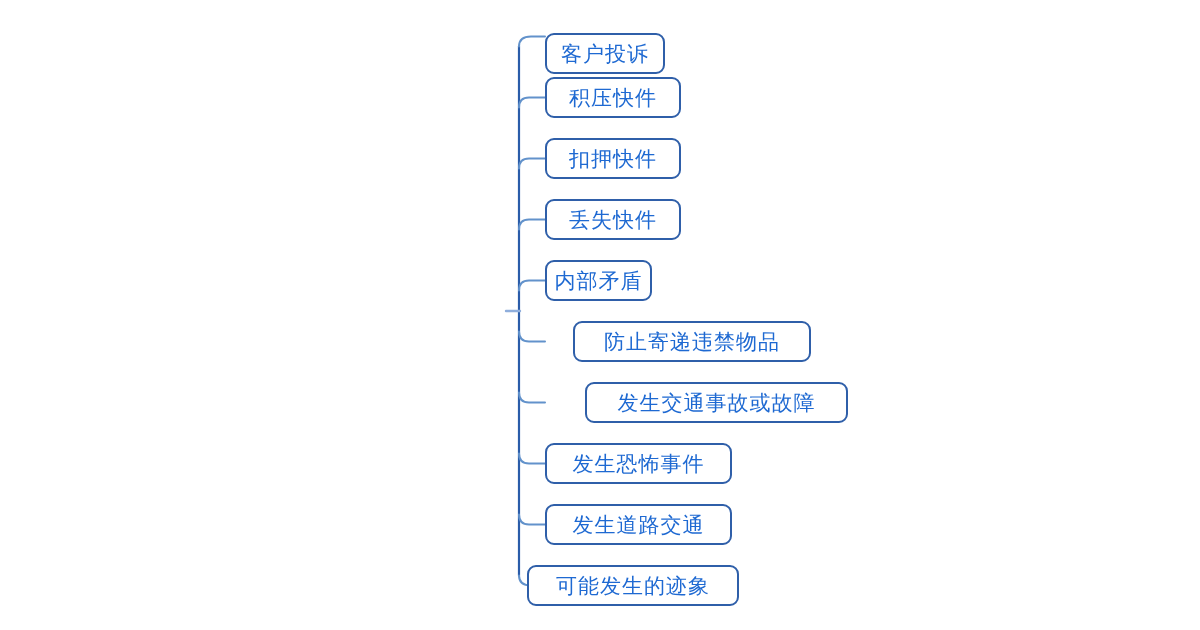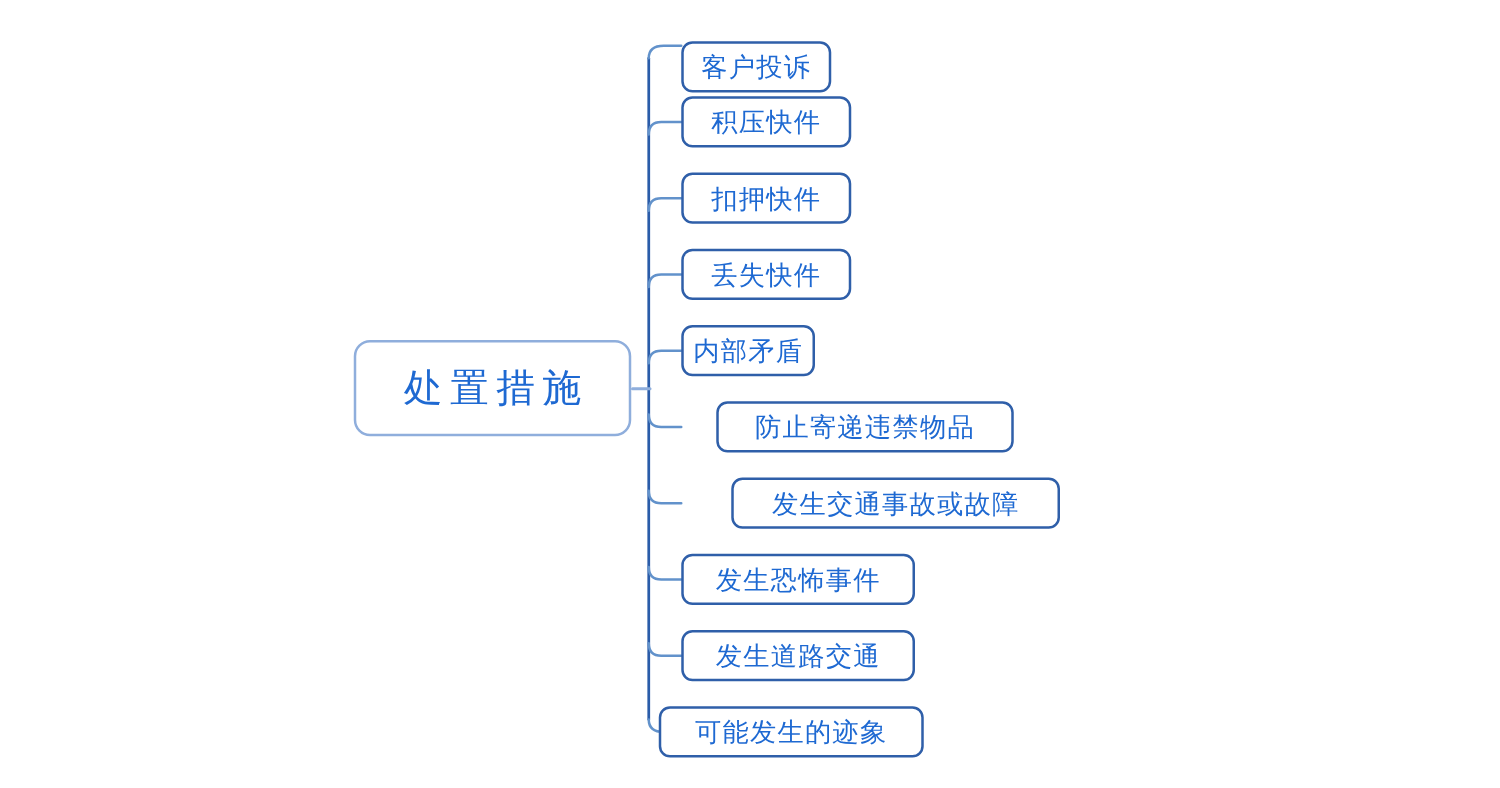--- a/index.html
+++ b/index.html
@@ -58,23 +58,20 @@
       <path d="M 545 158.5 H 529 Q 519 158.5 519 168.5" fill="none" stroke="#6292CB" stroke-width="2" stroke-linecap="round"></path>
       <path d="M 545 219.5 H 529 Q 519 219.5 519 229.5" fill="none" stroke="#6292CB" stroke-width="2" stroke-linecap="round"></path>
       <path d="M 545 280.5 H 529 Q 519 280.5 519 290.5" fill="none" stroke="#6292CB" stroke-width="2" stroke-linecap="round"></path>
       <path d="M 519 331.5 Q 519 341.5 529 341.5 H 545" fill="none" stroke="#6292CB" stroke-width="2" stroke-linecap="round"></path>
       <path d="M 519 392.5 Q 519 402.5 529 402.5 H 545" fill="none" stroke="#6292CB" stroke-width="2" stroke-linecap="round"></path>
       <path d="M 519 453.5 Q 519 463.5 529 463.5 H 545" fill="none" stroke="#6292CB" stroke-width="2" stroke-linecap="round"></path>
       <path d="M 519 514.5 Q 519 524.5 529 524.5 H 545" fill="none" stroke="#6292CB" stroke-width="2" stroke-linecap="round"></path>
       <path d="M 506 311 H 520" fill="none" stroke="#8FAEDC" stroke-width="2.4" stroke-linecap="round"></path>
     </svg>
 
-  <div class="node root-node">
-    <span>处置措施</span>
-  </div>
 
   <div id="topics">
       <div class="node topic-node" style="left: 545px; top: 16px; width: 120px; margin-top: 17px;">
         <span>客户投诉</span>
       </div>
       <div class="node topic-node" style="left: 545px; top: 77px; width: 136px;">
         <span>积压快件</span>
       </div>
       <div class="node topic-node" style="left: 545px; top: 138px; width: 136px;">
         <span>扣押快件</span>

